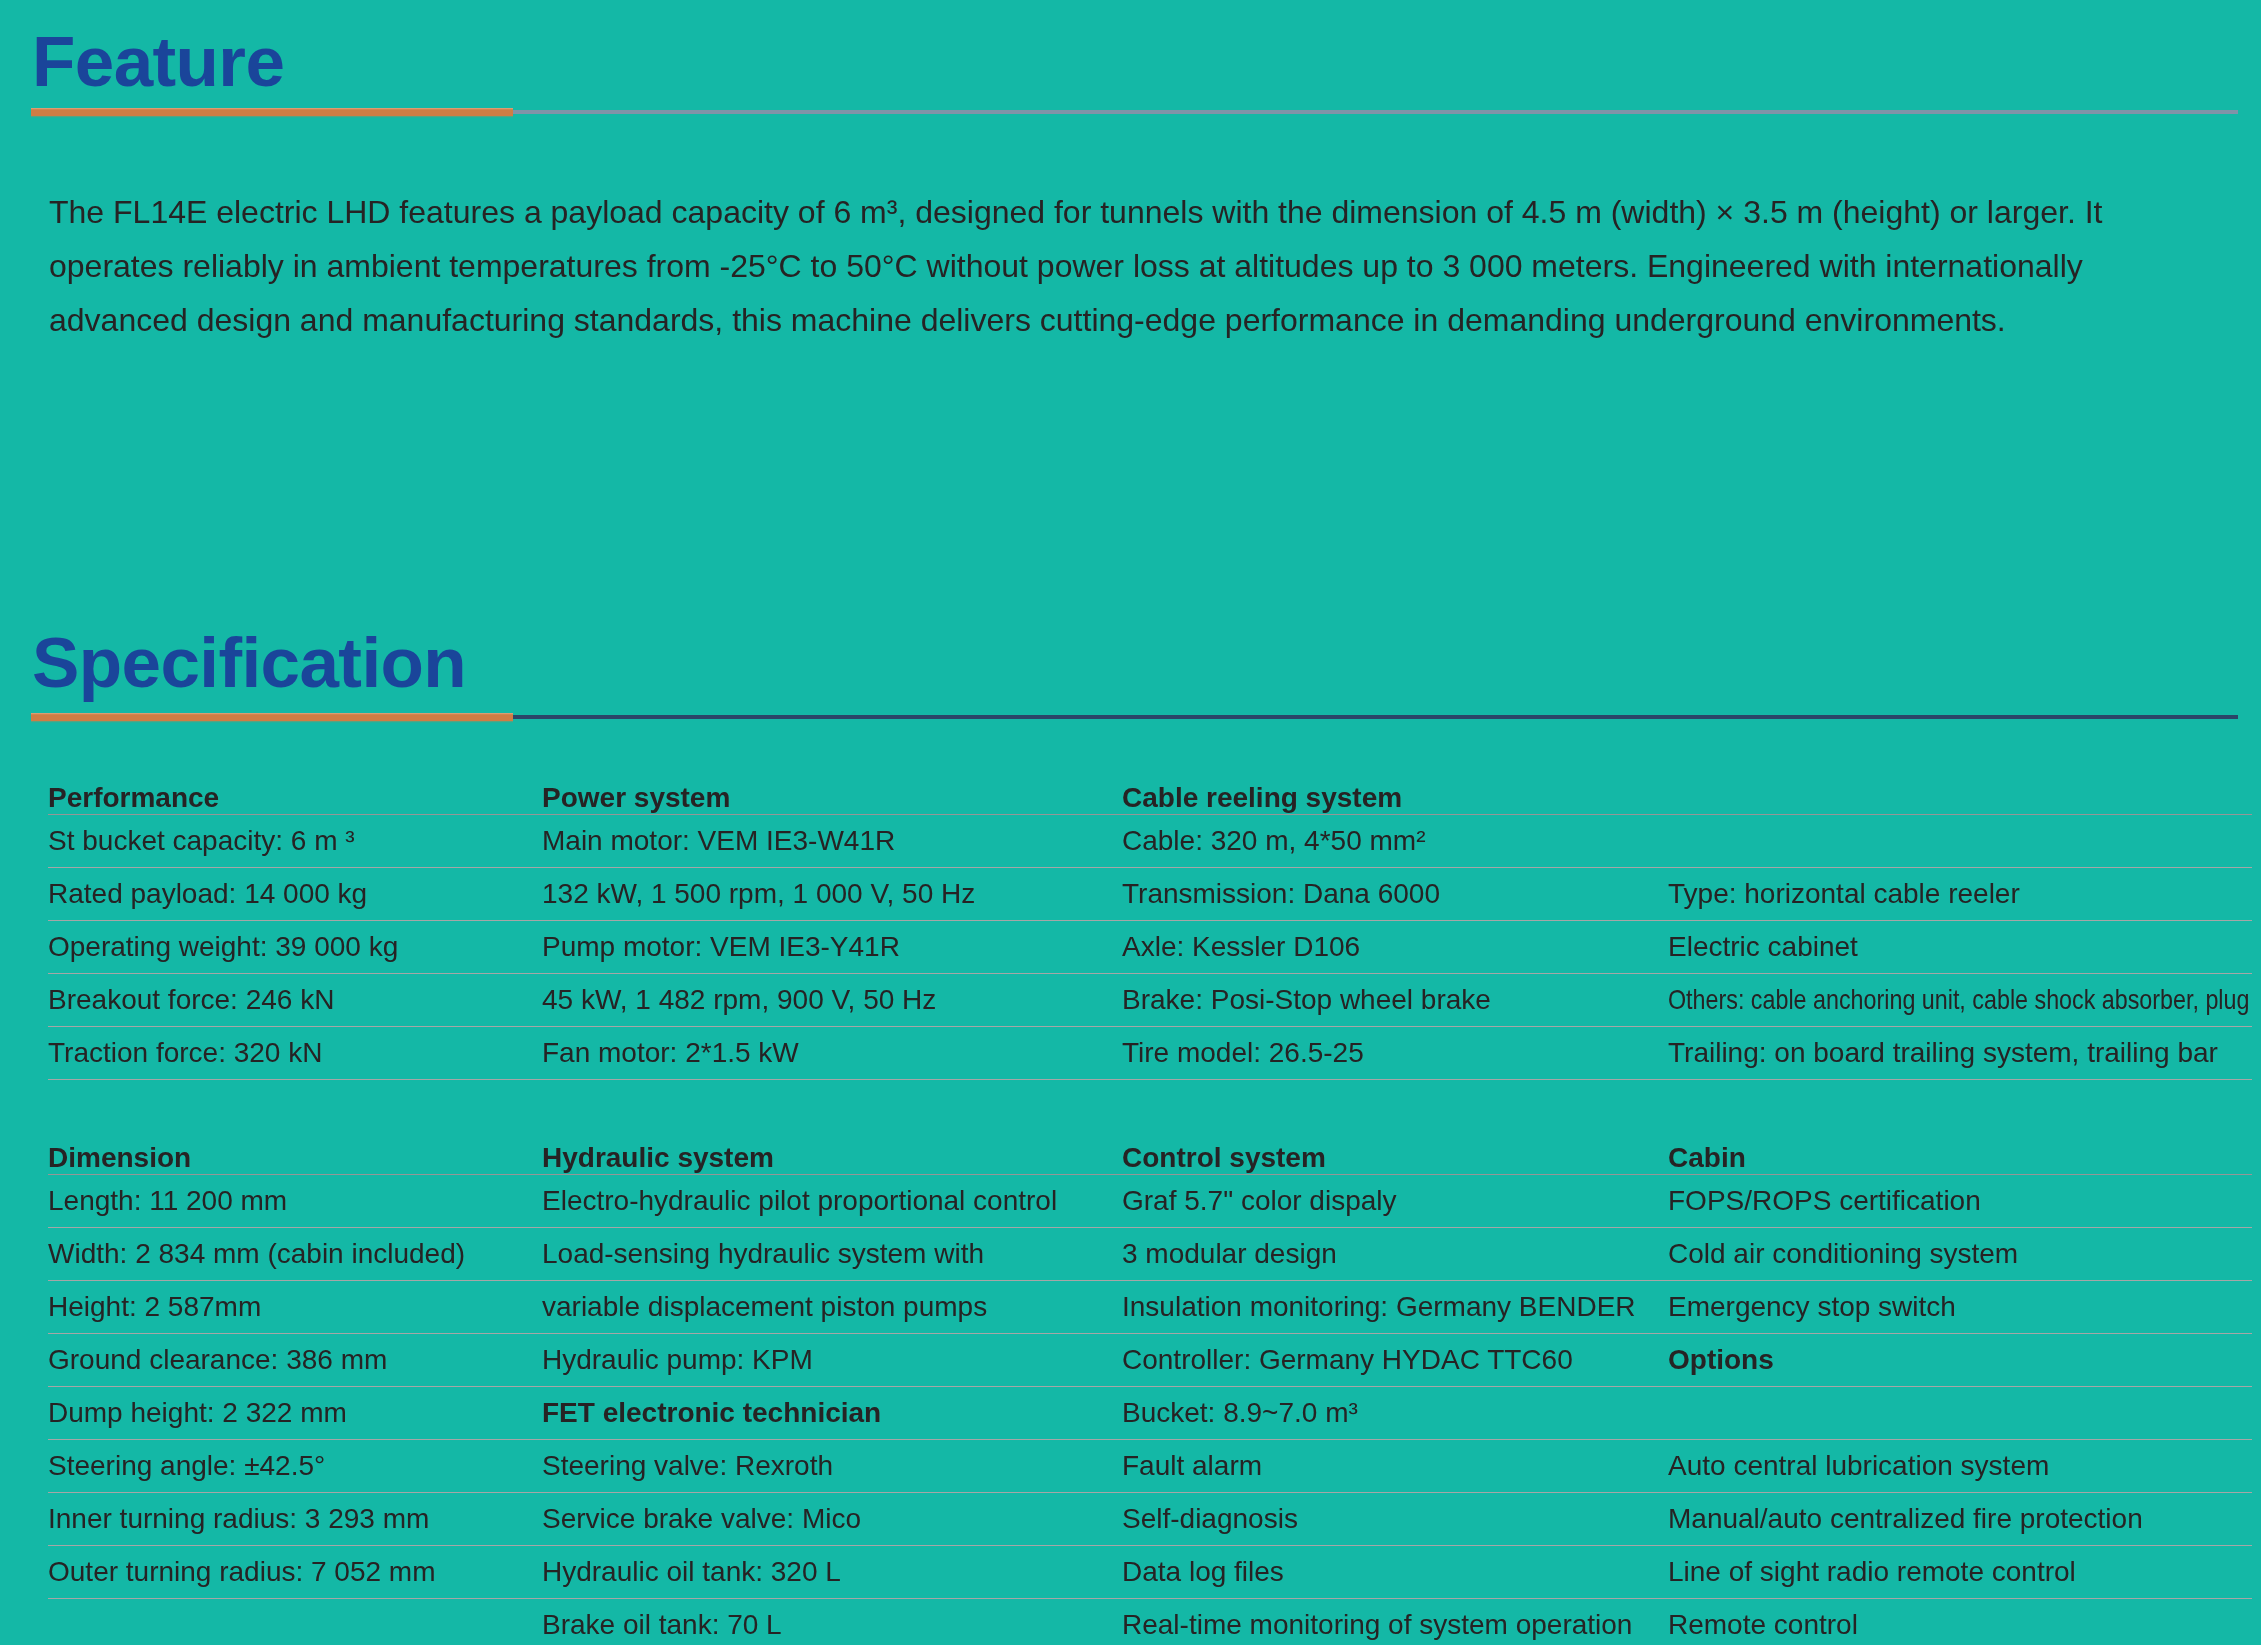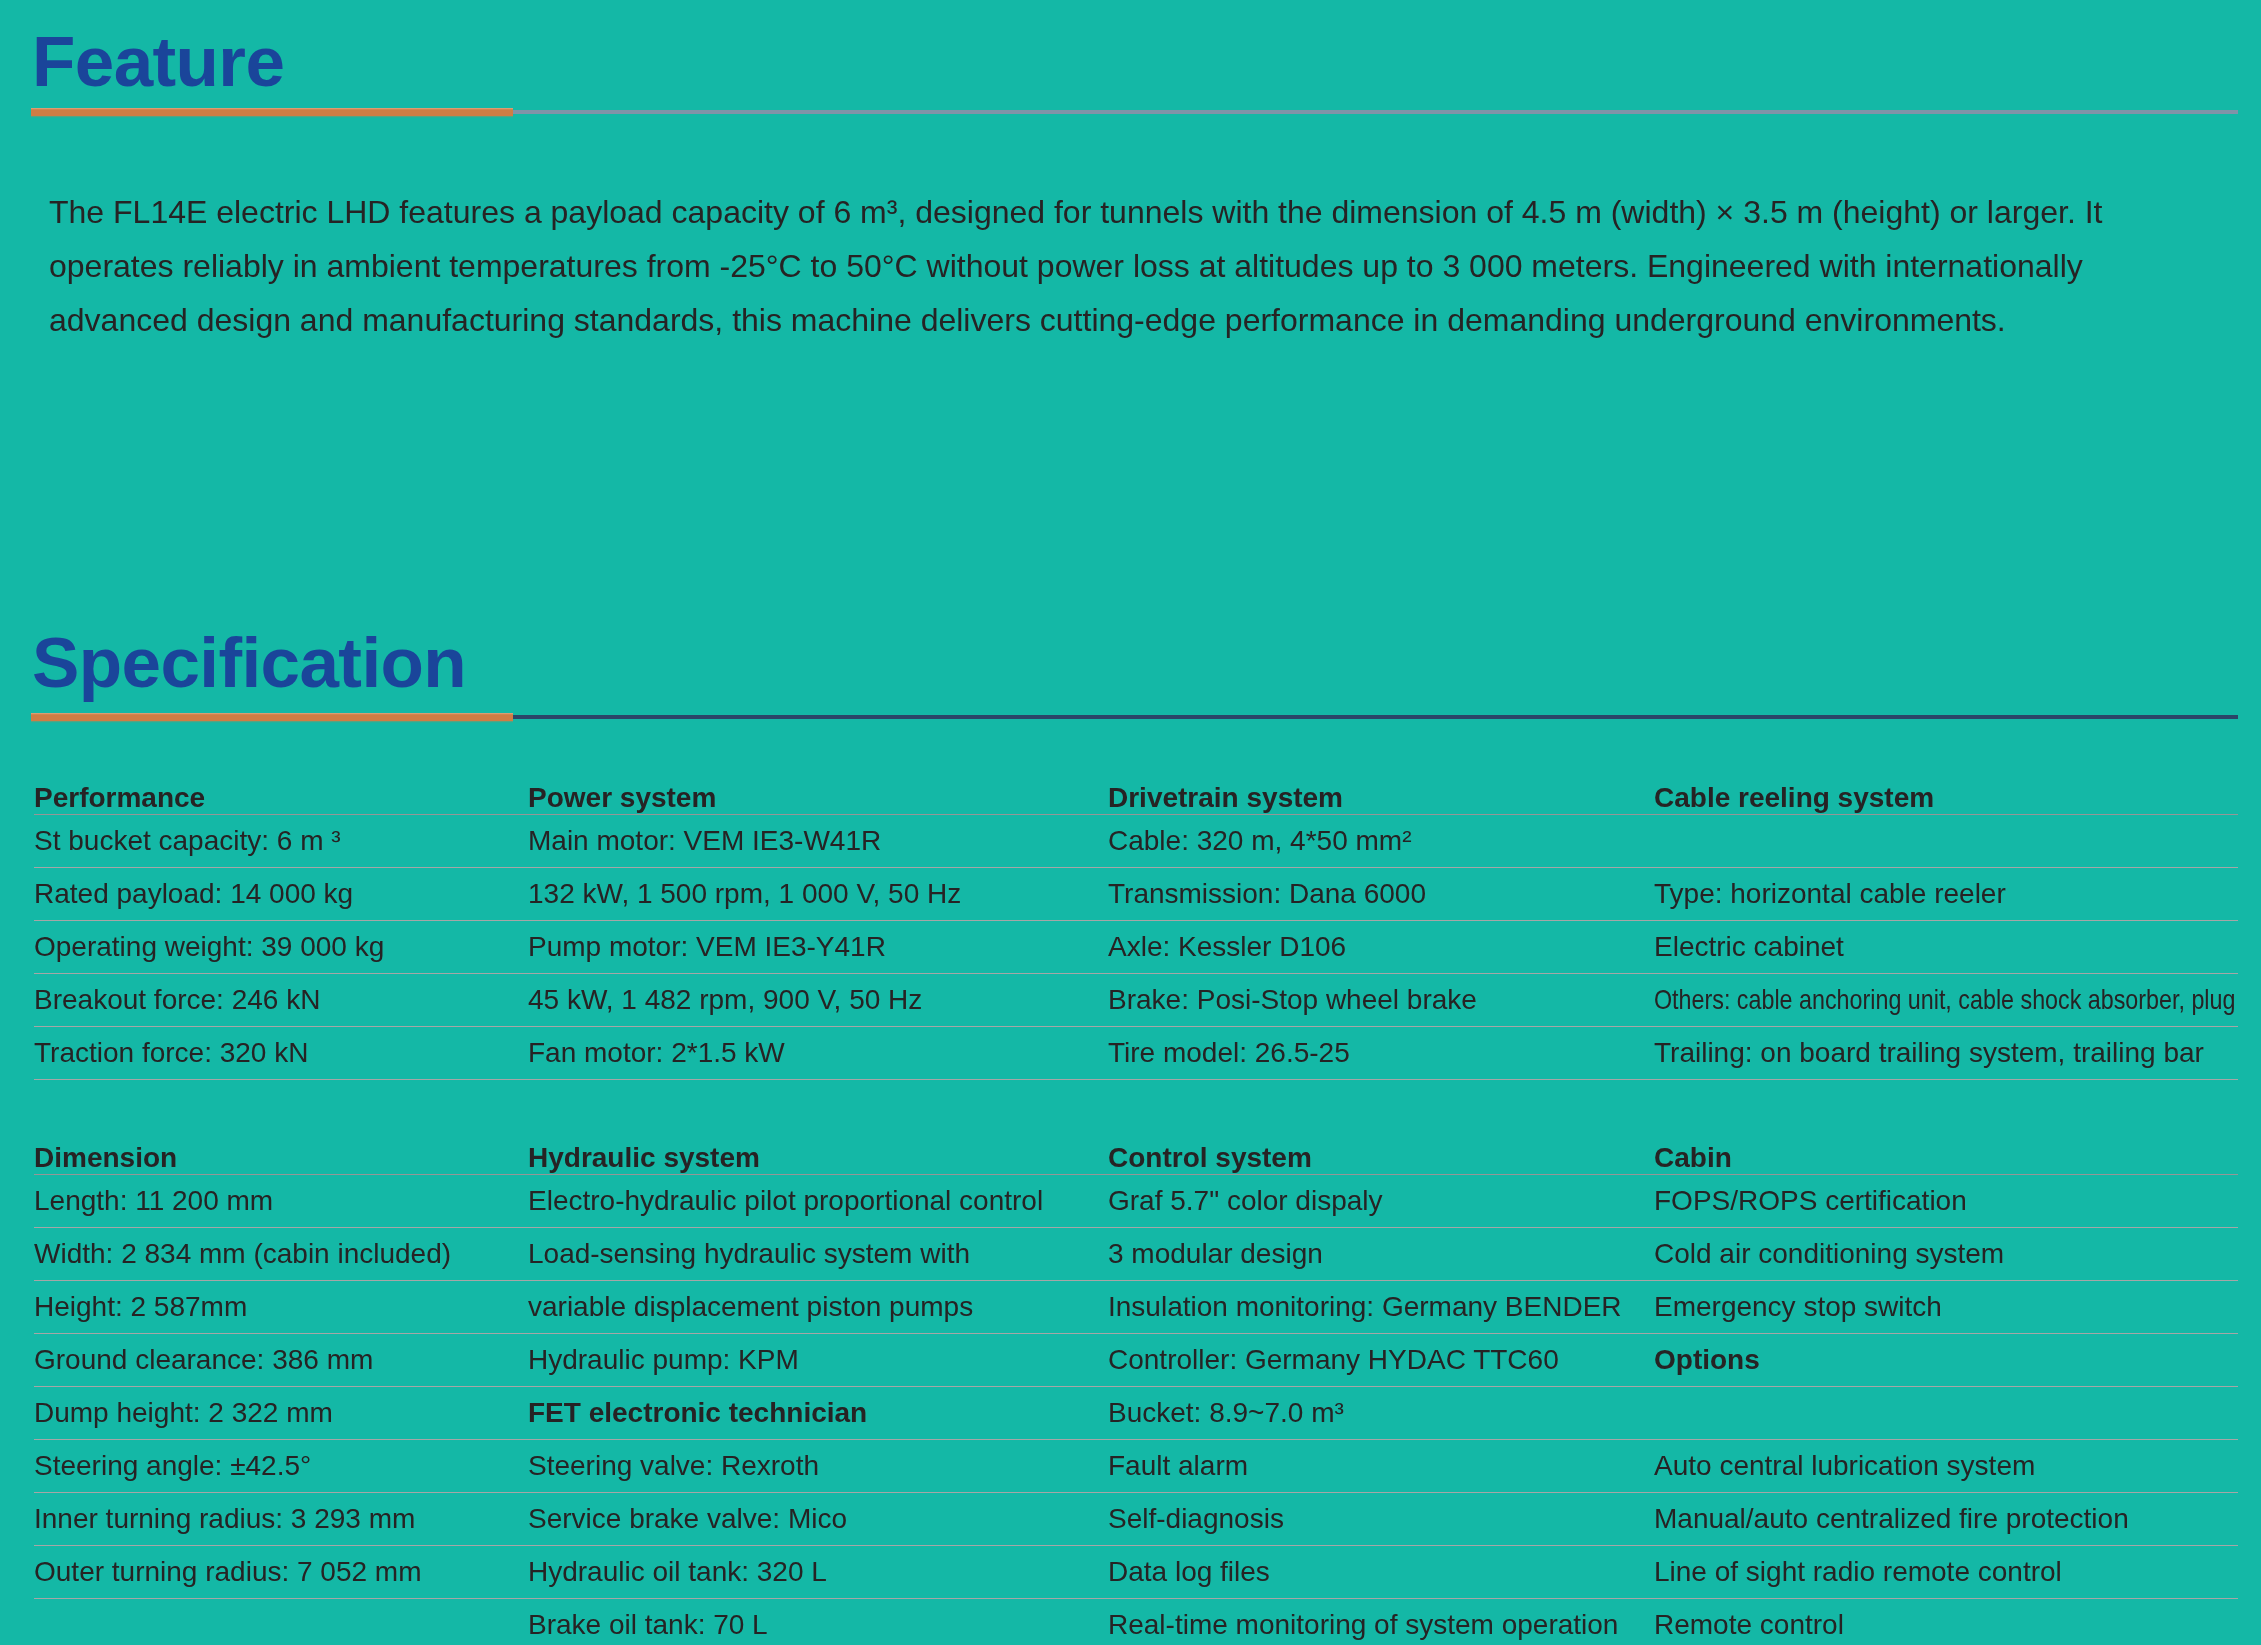--- a/index.html
+++ b/index.html
@@ -46,21 +46,21 @@
   #spec-rule .thin{background:var(--line-spec);}
   .para{
     position:absolute;
     left:33px;top:169px;width:2227px;
     margin:16px;
     font-size:32px;
     line-height:54px;
     white-space:pre-line;
     color:var(--text);
   }
-  .spec-table{position:absolute;left:34px;width:2204px;}
+  .spec-table{position:absolute;left:48px;width:2204px;}
   #spec-table-1{top:781px;}
   #spec-table-2{top:1141px;}
   .row{
     display:grid;
     grid-template-columns:494px 580px 546px 584px;
     align-items:center;
     height:52px;
     border-bottom:1.9px solid var(--table-line);
   }
   .row.header-row{height:33px;border-bottom:1.9px solid var(--header-line);}
@@ -97,21 +97,20 @@
     <h1 id="spec-heading" class="heading">Specification</h1>
     <div id="spec-rule" class="rule">
       <span class="orange"></span>
       <span class="thin"></span>
     </div>
 
     <div id="spec-table-1" class="spec-table">
         <div class="row header-row">
           <div class="cell hdr"><span class="b">Performance</span></div>
           <div class="cell hdr"><span class="b">Power system</span></div>
-          <div class="cell hdr"><span class="b">Drivetrain system</span></div>
           <div class="cell hdr"><span class="b">Cable reeling system</span></div>
         </div>
         <div class="row">
           <div class="cell"><span>St bucket capacity: 6 m ³</span></div>
           <div class="cell"><span>Main motor: VEM IE3-W41R</span></div>
           <div class="cell"><span>Cable: 320 m, 4*50 mm²</span></div>
         </div>
         <div class="row">
           <div class="cell"><span>Rated payload: 14 000 kg</span></div>
           <div class="cell"><span>132 kW, 1 500 rpm, 1 000 V, 50 Hz</span></div>

